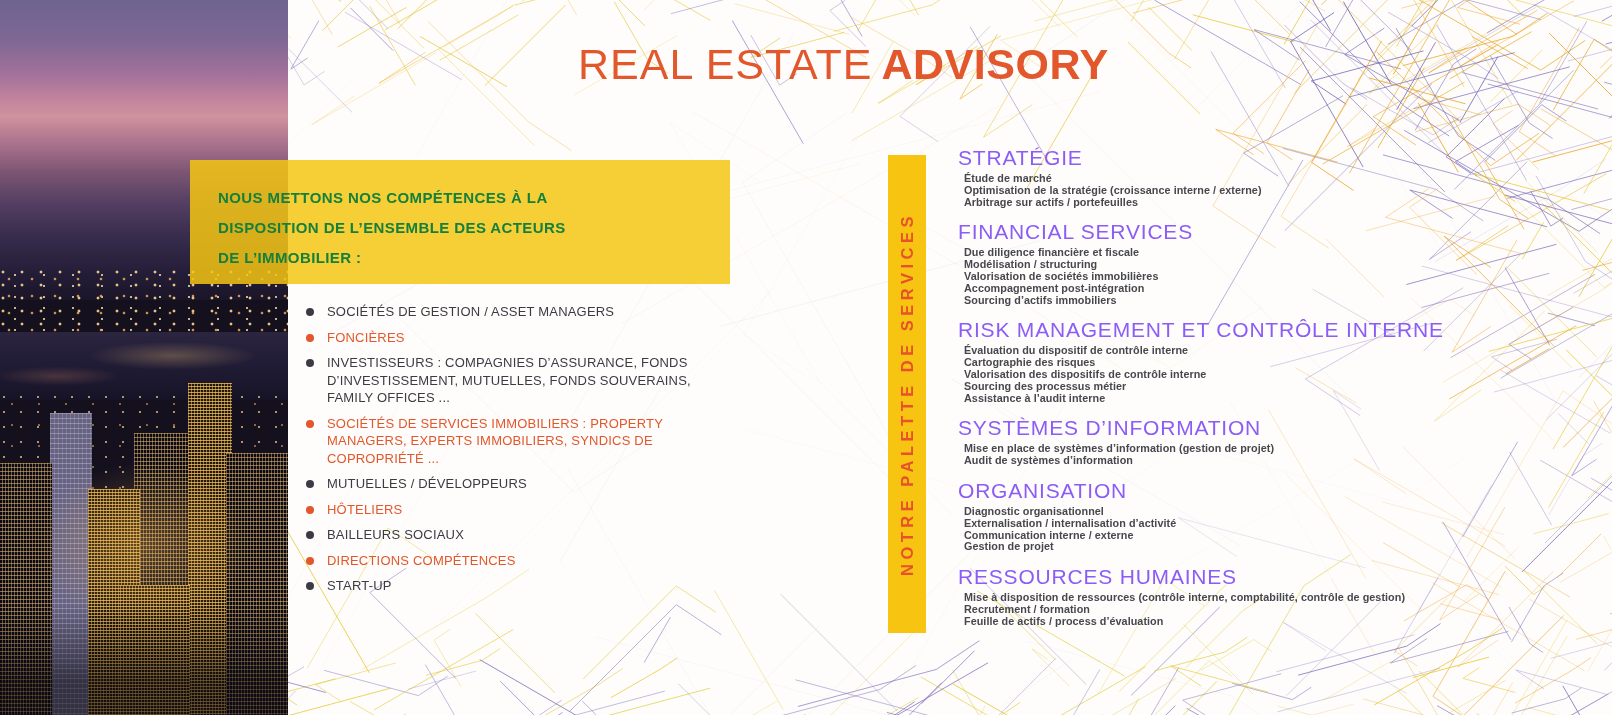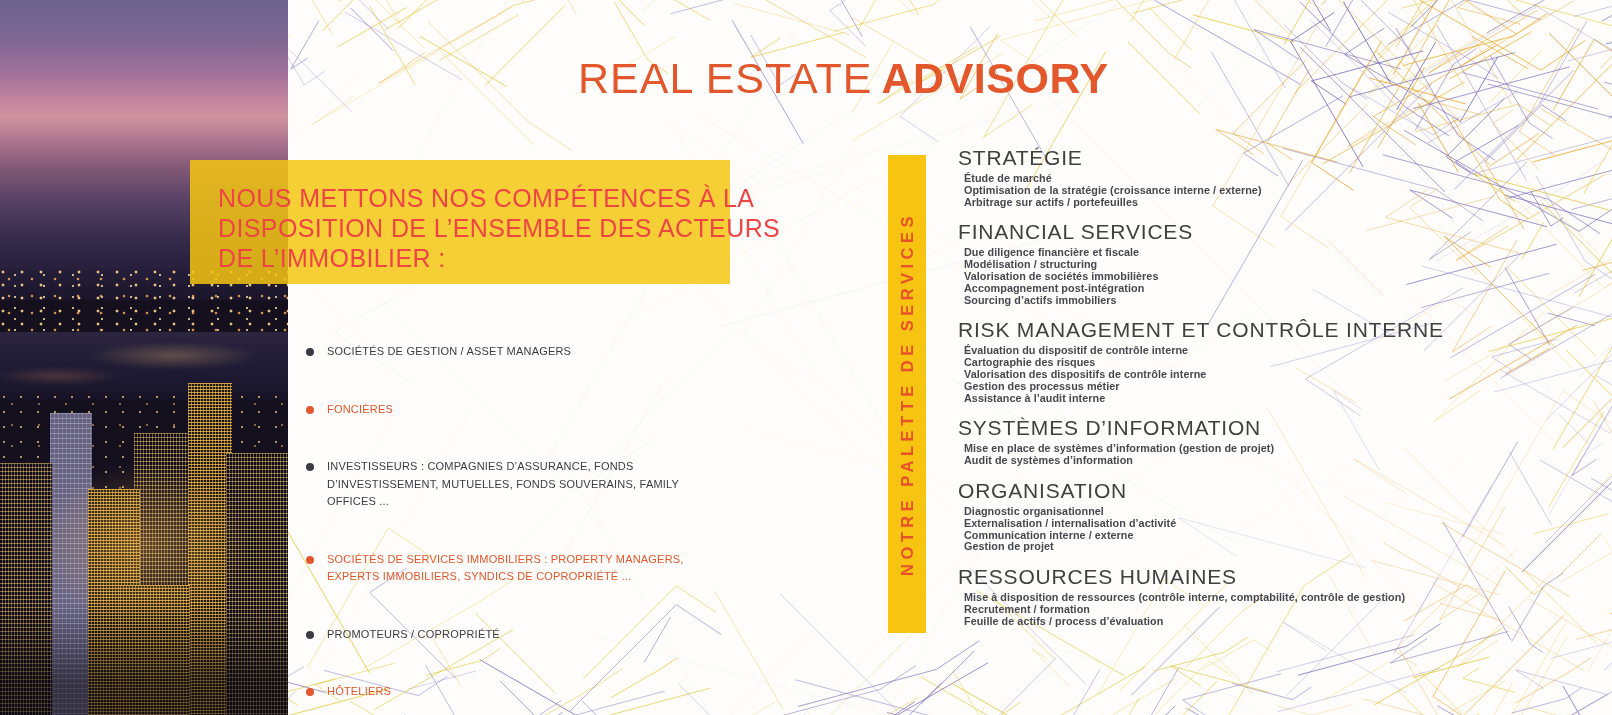--- a/index.html
+++ b/index.html
@@ -48,49 +48,49 @@
   .twD{left:134px; width:58px; height:282px;}
   .twE{left:188px; width:44px; height:332px;}
   .twF{left:226px; width:66px; height:262px;}
   .twG{left:120px; width:70px; height:130px;}
   .ph-glow{position:absolute; left:30px; bottom:80px; width:230px; height:180px;
     background:radial-gradient(ellipse at center, rgba(255,190,90,.32), transparent 65%);}
   .ph-front{position:absolute; left:0; bottom:0; width:100%; height:110px;
     background:linear-gradient(180deg, rgba(10,8,16,0), rgba(10,8,16,.55) 70%);}
 
   
-  .title{position:absolute; left:578px; top:26px; z-index:3; font-size:43px; line-height:46px;
+  .title{position:absolute; left:578px; top:12px; z-index:3; font-size:43px; line-height:46px;
     color:#e2582c; letter-spacing:1px; white-space:nowrap;}
   .title .light{font-weight:300;}
   .title .bold{font-weight:800; margin-left:9px; letter-spacing:0.5px;}
 
   
   .intro-box{position:absolute; left:190px; top:160px; width:540px; height:124px; z-index:3;
     background:rgba(245,198,19,.85); box-sizing:border-box; padding:23px 28px 0 28px;}
-  .intro-line{font-size:25px; font-weight:400; color:#ef4444; line-height:30px; letter-spacing:.4px; white-space:nowrap;}
+  .intro-line{font-size:15px; font-weight:700; color:#15803d; line-height:30px; letter-spacing:.4px; white-space:nowrap;}
 
   
   .actors{position:absolute; left:306px; top:303px; width:402px; z-index:3; list-style:none; margin:0; padding:0;}
-  .actors li{position:relative; padding-left:21px; margin-bottom:8px; font-size:11px; line-height:17.5px;
-    font-weight:500; letter-spacing:.2px;margin-top:40px;}
+  .actors li{position:relative; padding-left:21px; margin-bottom:8px; font-size:13px; line-height:17.5px;
+    font-weight:500; letter-spacing:.2px;}
   .actors .dot{position:absolute; left:0; top:5px; width:8px; height:8px; border-radius:50%;}
   .actors li.dark{color:#3b3b44;} .actors li.dark .dot{background:#3b3b44;}
   .actors li.accent{color:#e2572b;} .actors li.accent .dot{background:#e2572b;}
 
   
   .vbar{position:absolute; left:888px; top:155px; width:38px; height:478px; z-index:3;
     background:#f7c411; display:flex; align-items:center; justify-content:center;}
   .vbar span{writing-mode:vertical-rl; transform:rotate(180deg); font-weight:800; font-size:16.5px;
     letter-spacing:4.5px; color:#e8522a; white-space:nowrap;}
 
   
   .services{position:absolute; left:958px; top:146px; width:520px; z-index:3;}
   .service{margin-bottom:12px;}
   .service h2{margin:0 0 4px 0; font-size:21px; line-height:23px; font-weight:300;
-    color:#404040; letter-spacing:.8px; white-space:nowrap;}
+    color:#8b5cf6; letter-spacing:.8px; white-space:nowrap;}
   .service ul{margin:4px; padding:0 0 0 2px; list-style:none;}
   .service li{font-size:10.8px; line-height:11.8px; font-weight:700; color:#47474f; letter-spacing:.05px; white-space:nowrap;}
 </style>
 </head>
 <body>
 
 <div class="page">
 
   <svg class="deco" id="deco" viewBox="0 0 1612 715" xmlns="http://www.w3.org/2000/svg">
       <path d="M513.4 5.6 L378.9 83.3 L425.5 52.2" fill="none" stroke="#efb93a" stroke-opacity="0.52" stroke-width="1"></path>
@@ -568,21 +568,21 @@
       <li class="dark">
     <span class="dot"></span>
     <span class="actor-label">INVESTISSEURS : COMPAGNIES D’ASSURANCE, FONDS D’INVESTISSEMENT, MUTUELLES, FONDS SOUVERAINS, FAMILY OFFICES ...</span>
   </li>
       <li class="accent">
     <span class="dot"></span>
     <span class="actor-label">SOCIÉTÉS DE SERVICES IMMOBILIERS : PROPERTY MANAGERS, EXPERTS IMMOBILIERS, SYNDICS DE COPROPRIÉTÉ ...</span>
   </li>
       <li class="dark">
     <span class="dot"></span>
-    <span class="actor-label">PROMOTEURS / COPROPRIÉTÉ</span>
+    <span class="actor-label">MUTUELLES / DÉVELOPPEURS</span>
   </li>
       <li class="accent">
     <span class="dot"></span>
     <span class="actor-label">HÔTELIERS</span>
   </li>
       <li class="dark">
     <span class="dot"></span>
     <span class="actor-label">BAILLEURS SOCIAUX</span>
   </li>
       <li class="accent">
@@ -617,21 +617,21 @@
           <li>Accompagnement post-intégration</li>
           <li>Sourcing d’actifs immobiliers</li>
         </ul>
   </section>
       <section class="service">
     <h2>RISK MANAGEMENT ET CONTRÔLE INTERNE</h2>
     <ul>
           <li>Évaluation du dispositif de contrôle interne</li>
           <li>Cartographie des risques</li>
           <li>Valorisation des dispositifs de contrôle interne</li>
-          <li>Gestion des processus métier</li>
+          <li>Sourcing des processus métier</li>
           <li>Assistance à l’audit interne</li>
         </ul>
   </section>
       <section class="service">
     <h2>SYSTÈMES D’INFORMATION</h2>
     <ul>
           <li>Mise en place de systèmes d’information (gestion de projet)</li>
           <li>Audit de systèmes d’information</li>
         </ul>
   </section>

